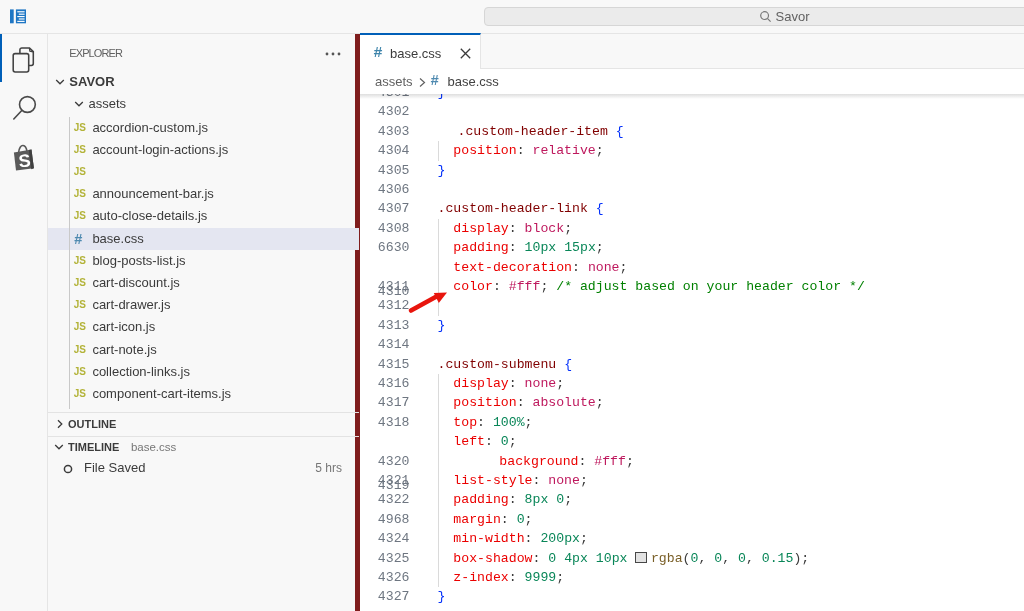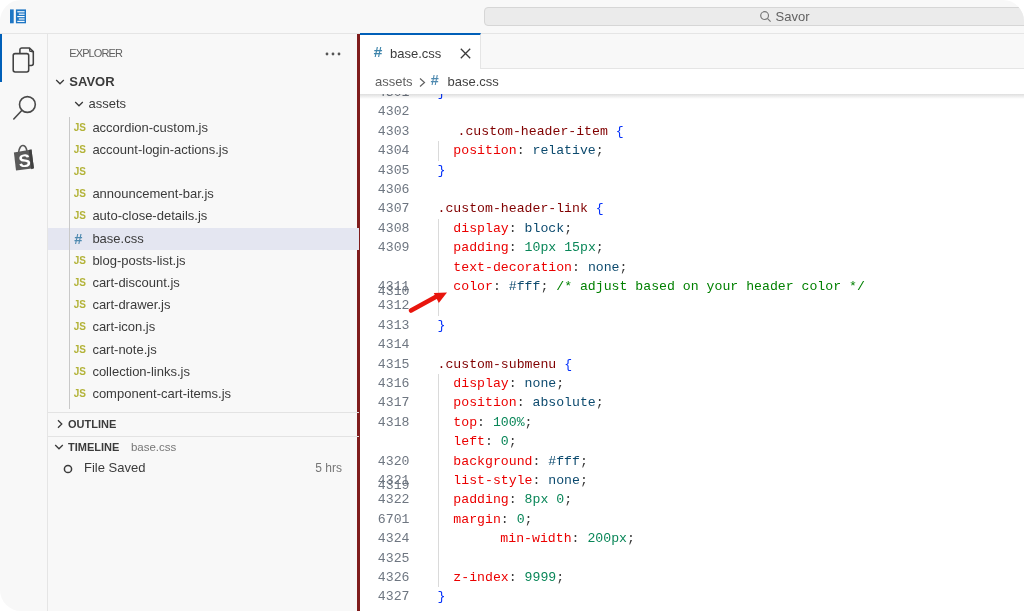--- a/index.html
+++ b/index.html
@@ -1,35 +1,35 @@
 <!DOCTYPE html>
 <html><head>
 <meta charset="utf-8">
 <style>
   * { margin:0; padding:0; box-sizing:border-box; }
   html,body { width:1024px; height:611px; overflow:hidden; background:#fff;
     font-family:"Liberation Sans", sans-serif; }
   .abs { position:absolute; }
-  #stage { position:relative; width:1024px; height:611px; overflow:hidden;border-radius:21px; }
+  #stage { position:relative; width:1024px; height:611px; overflow:hidden; }
 
   
   #titlebar { left:0; top:0; width:1024px; height:34px; background:#f8f8f8;
     border-bottom:1px solid #e5e5e5; }
   #searchbox { left:484px; top:7px; width:600px; height:19px; background:#ebebeb;
     border:1px solid #d6d6d6; border-radius:4px; display:flex; align-items:center;
     justify-content:center; color:#616161; font-size:13px; }
 
   
   #actbar { left:0; top:34px; width:48px; height:577px; background:#f8f8f8;
     border-right:1px solid #e5e5e5; }
   #actblue { left:0; top:34px; width:2px; height:48px; background:#005fb8; }
 
   
   #sidebar { left:48px; top:34px; width:312px; height:577px; background:#f8f8f8;
-    border-right:3px solid #7f1d1d; color:#3b3b3b; }
+    border-right:5px solid #7f1d1d; color:#3b3b3b; }
   .srow { position:absolute; left:0; width:311px; height:22px; line-height:22px;
     font-size:13px; white-space:nowrap; }
   .lbl { position:absolute; top:0; }
   #selrow { left:0; top:193.5px; width:311px; height:22px; background:#e4e6f1; }
   #treeguide { left:21px; top:82.5px; width:1px; height:292px; background:#c9c9c9; }
   .sechead { font-weight:bold; font-size:11px; }
   .secborder { left:0; width:311px; height:1px; background:#e3e3e3; }
   .gray { color:#767676; }
 
   
@@ -43,21 +43,21 @@
   #codearea { left:0; top:60px; width:664px; height:517px; background:#fff;
     overflow:hidden; }
   #topshadow { left:0; top:0; width:664px; height:5px; z-index:5;
     background:linear-gradient(to bottom, rgba(0,0,0,0.13), rgba(0,0,0,0)); }
   .ln { position:absolute; left:0; width:49.5px; text-align:right; color:#6e7681;
     font:13.2px/19.4px "Liberation Mono",monospace; }
   .c { position:absolute; left:77.5px; white-space:pre; color:#3b3b3b;
     font:13.2px/19.4px "Liberation Mono",monospace; }
   .guide { position:absolute; left:77.5px; width:1px; background:#dadada; }
   .sel { color:#800000; }  .br { color:#0431fa; }  .pr { color:#eb0000; }
-  .vl { color:#0c4a6e; }  .nm { color:#098658; }  .cm { color:#008000; }
+  .vl { color:#be185d; }  .nm { color:#098658; }  .cm { color:#008000; }
   .fn { color:#795e26; }
   .swatch { display:inline-block; width:12px; height:11.5px; background:#e2e2e2;
     border:1.5px solid #474747; margin-right:3.5px; vertical-align:-1.5px; }
 </style>
 </head>
 <body>
 <div id="stage">
   <div class="abs" id="titlebar"></div>
   <div class="abs" id="searchbox">
     <svg width="13" height="13" viewBox="0 0 13 13" style="margin-right:4px">
@@ -220,21 +220,21 @@
         <div class="ln" style="top: 47.2px;">4304</div>
         <div class="c" style="top: 47.2px;">  <span class="pr">position</span>: <span class="vl">relative</span>;</div>
         <div class="ln" style="top: 66.6px;">4305</div>
         <div class="c" style="top: 66.6px;"><span class="br">}</span></div>
         <div class="ln" style="top: 86px;">4306</div>
         <div class="c" style="top: 86px;"></div>
         <div class="ln" style="top: 105.4px;">4307</div>
         <div class="c" style="top: 105.4px;"><span class="sel">.custom-header-link</span> <span class="br">{</span></div>
         <div class="ln" style="top: 124.8px;">4308</div>
         <div class="c" style="top: 124.8px;">  <span class="pr">display</span>: <span class="vl">block</span>;</div>
-        <div class="ln" style="top: 144.2px;">4309</div>
+        <div class="ln" style="top: 144.2px;">6630</div>
         <div class="c" style="top: 144.2px;">  <span class="pr">padding</span>: <span class="nm">10px</span> <span class="nm">15px</span>;</div>
         <div class="ln" style="top: 163.6px; margin-top: 24px;">4310</div>
         <div class="c" style="top: 163.6px;">  <span class="pr">text-decoration</span>: <span class="vl">none</span>;</div>
         <div class="ln" style="top: 183px;">4311</div>
         <div class="c" style="top: 183px;">  <span class="pr">color</span>: <span class="vl">#fff</span>; <span class="cm">/* adjust based on your header color */</span></div>
         <div class="ln" style="top: 202.4px;">4312</div>
         <div class="ln" style="top: 221.8px;">4313</div>
         <div class="c" style="top: 221.8px;"><span class="br">}</span></div>
         <div class="ln" style="top: 241.2px;">4314</div>
         <div class="c" style="top: 241.2px;"></div>
@@ -242,30 +242,31 @@
         <div class="c" style="top: 260.6px;"><span class="sel">.custom-submenu</span> <span class="br">{</span></div>
         <div class="ln" style="top: 280px;">4316</div>
         <div class="c" style="top: 280px;">  <span class="pr">display</span>: <span class="vl">none</span>;</div>
         <div class="ln" style="top: 299.4px;">4317</div>
         <div class="c" style="top: 299.4px;">  <span class="pr">position</span>: <span class="vl">absolute</span>;</div>
         <div class="ln" style="top: 318.8px;">4318</div>
         <div class="c" style="top: 318.8px;">  <span class="pr">top</span>: <span class="nm">100%</span>;</div>
         <div class="ln" style="top: 338.2px; margin-top: 44px;">4319</div>
         <div class="c" style="top: 338.2px;">  <span class="pr">left</span>: <span class="nm">0</span>;</div>
         <div class="ln" style="top: 357.6px;">4320</div>
-        <div class="c" style="top: 357.6px;">  <span class="pr">background</span>: <span class="vl">#fff</span>;</div>
+        <div class="c" style="top: 357.6px; padding-left: 46px;">  <span class="pr">background</span>: <span class="vl">#fff</span>;</div>
         <div class="ln" style="top: 377px;">4321</div>
         <div class="c" style="top: 377px;">  <span class="pr">list-style</span>: <span class="vl">none</span>;</div>
         <div class="ln" style="top: 396.4px;">4322</div>
         <div class="c" style="top: 396.4px;">  <span class="pr">padding</span>: <span class="nm">8px</span> <span class="nm">0</span>;</div>
-        <div class="ln" style="top: 415.8px;">6701</div>
+        <div class="ln" style="top: 415.8px;">4968</div>
         <div class="c" style="top: 415.8px;">  <span class="pr">margin</span>: <span class="nm">0</span>;</div>
         <div class="ln" style="top: 435.2px;">4324</div>
-        <div class="c" style="top: 435.2px; margin-left: 47px;">  <span class="pr">min-width</span>: <span class="nm">200px</span>;</div>
+        <div class="c" style="top: 435.2px;">  <span class="pr">min-width</span>: <span class="nm">200px</span>;</div>
         <div class="ln" style="top: 454.6px;">4325</div>
+        <div class="c" style="top: 454.6px;">  <span class="pr">box-shadow</span>: <span class="nm">0</span> <span class="nm">4px</span> <span class="nm">10px</span> <span class="swatch"></span><span class="fn">rgba</span>(<span class="nm">0</span>, <span class="nm">0</span>, <span class="nm">0</span>, <span class="nm">0.15</span>);</div>
         <div class="ln" style="top: 474px;">4326</div>
         <div class="c" style="top: 474px;">  <span class="pr">z-index</span>: <span class="nm">9999</span>;</div>
         <div class="ln" style="top: 493.4px;">4327</div>
         <div class="c" style="top: 493.4px;"><span class="br">}</span></div>
         <div class="guide" style="top: 47.2px; height: 19.4px;"></div>
         <div class="guide" style="top: 124.8px; height: 97px;"></div>
         <div class="guide" style="top: 280px; height: 213.4px;"></div>
         <div class="abs" id="topshadow"></div>
         <div style="position: absolute; left: 40px; top: 181px; width: 60px; height: 45px; z-index: 6;"><svg width="60" height="45" viewBox="0 0 60 45">
             <path d="M11 35.5 L36.5 21.5" stroke="#e8150d" stroke-width="4.6" stroke-linecap="round" fill="none"></path>

